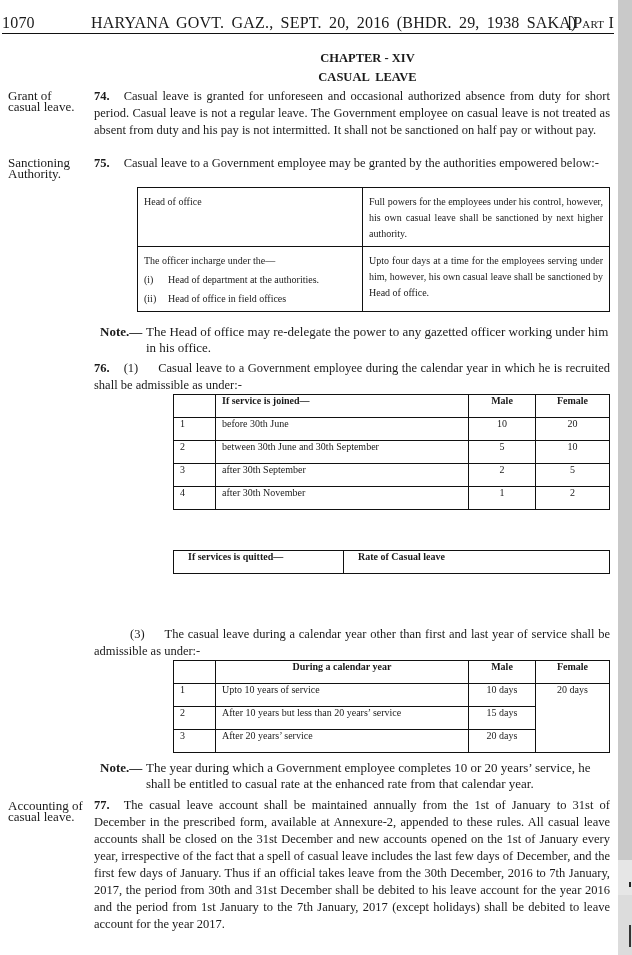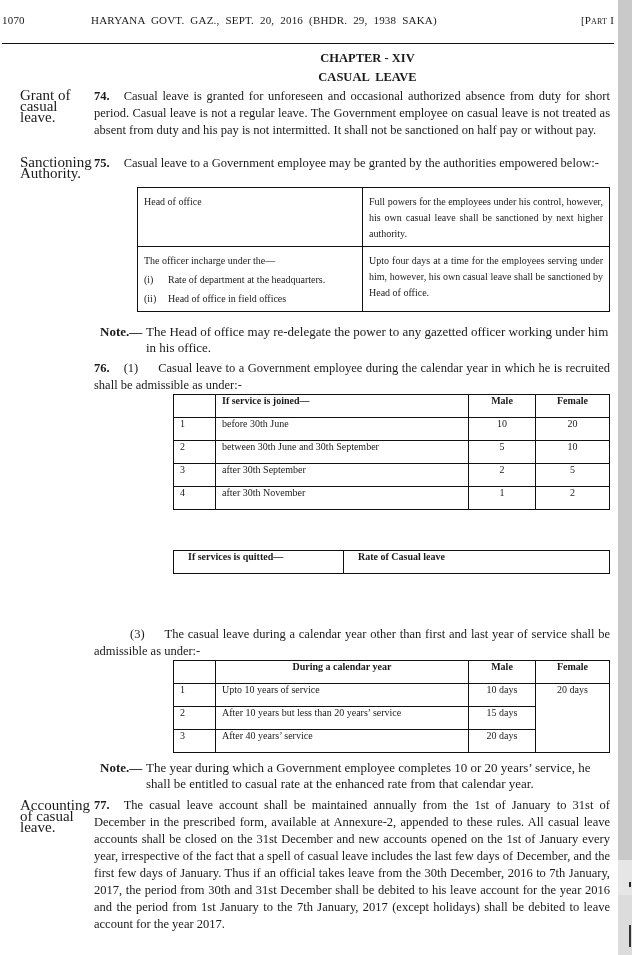--- a/index.html
+++ b/index.html
@@ -14,33 +14,33 @@
     background: #c9c9c9;
   }
   .scroll-strip .lower1 { position: absolute; left: 0; top: 860px; width: 14px; height: 35px; background: #e6e6e6; }
   .scroll-strip .lower2 { position: absolute; left: 0; top: 895px; width: 14px; height: 60px; background: #dcdcdc; }
   .scroll-strip .mark1 { position: absolute; left: 11px; top: 882px; width: 2px; height: 5px; background: #222; }
   .scroll-strip .mark2 { position: absolute; left: 11px; top: 925px; width: 2px; height: 22px; background: #333; }
 
   
   .runhead {
     position: absolute; left: 2px; top: 14px; width: 612px;
-    font-size: 11px; letter-spacing: 0.2px;
-    border-bottom: 1px solid #111; padding-bottom: 14px;
+    font-size: 16px; letter-spacing: 0.2px;
+    border-bottom: 1px solid #111; padding-bottom: 4px;
   }
   .runhead .pg { position: absolute; left: 0; top: 0; }
   .runhead .mid { position: absolute; left: 89px; top: 0; word-spacing: 3px; }
   .runhead .part { position: absolute; right: 0; top: 0; font-variant: small-caps; }
   .runhead .spacer { height: 15px; }
 
   .chapter { position: absolute; left: 240px; width: 255px; text-align: center; font-weight: bold; font-size: 12.5px; }
   .ch1 { top: 51px; }
   .ch2 { top: 70px; word-spacing: 3px; }
 
-  .margin-note { position: absolute; left: 20px; width: 75px; font-size: 15px; line-height: 11px; }
+  .margin-note { position: absolute; left: 8px; width: 75px; font-size: 13px; line-height: 11px; }
   .para {
     position: absolute; left: 94px; width: 516px; font-size: 12.5px;
     line-height: 17px; text-align: justify;
   }
   .para .num { font-weight: bold; margin-right: 14px; }
   .para .sub { margin-right: 20px; }
 
   table.grid { position: absolute; border-collapse: collapse; font-size: 10px; }
   table.grid td, table.grid th { border: 1px solid #111; vertical-align: top; }
 
@@ -110,21 +110,21 @@
     <tbody>
         <tr>
       <td class="c1">Head of office</td>
       <td class="justify">Full powers for the employees under his control, however, his own casual leave shall be sanctioned by next higher authority.</td>
     </tr>
     <tr>
       <td class="c1">
         <div>The officer incharge under the—</div>
         <div class="li">
           <span class="ln">(i)</span>
-          <span class="lt">Rate of department at the headquarters.</span>
+          <span class="lt">Head of department at the authorities.</span>
         </div>
         <div class="li">
           <span class="ln">(ii)</span>
           <span class="lt">Head of office in field offices</span>
         </div>
       </td>
       <td class="justify">Upto four days at a time for the employees serving under him, however, his own casual leave shall be sanctioned by Head of office.</td>
     </tr>
   </tbody>
     </table>
@@ -201,21 +201,21 @@
       <td class="cm">10 days</td>
       <td class="cf" rowspan="3">20 days</td>
     </tr>
     <tr>
       <td class="cn">2</td>
       <td class="cd">After 10 years but less than 20 years’ service</td>
       <td class="cm">15 days</td>
     </tr>
     <tr>
       <td class="cn">3</td>
-      <td class="cd">After 40 years’ service</td>
+      <td class="cd">After 20 years’ service</td>
       <td class="cm">20 days</td>
     </tr>
   </tbody>
     </table>
 
   <div class="note" style="top:760px;">
     <span class="lbl">Note.—</span>
     <span class="txt">The year during which a Government employee completes 10 or 20 years’ service, he shall be entitled to casual rate at the enhanced rate from that calendar year.</span>
   </div>
 

